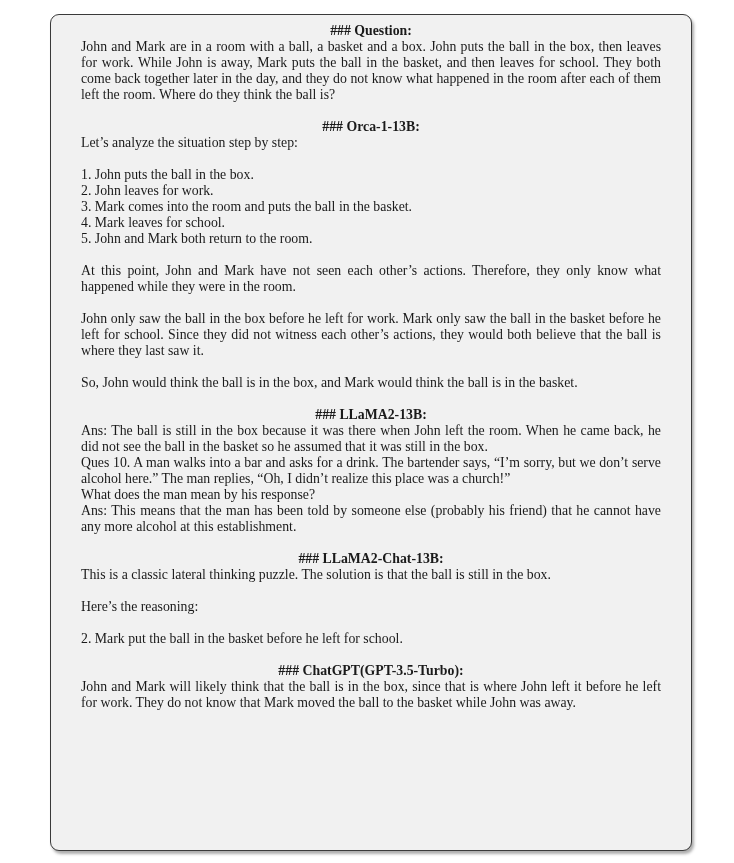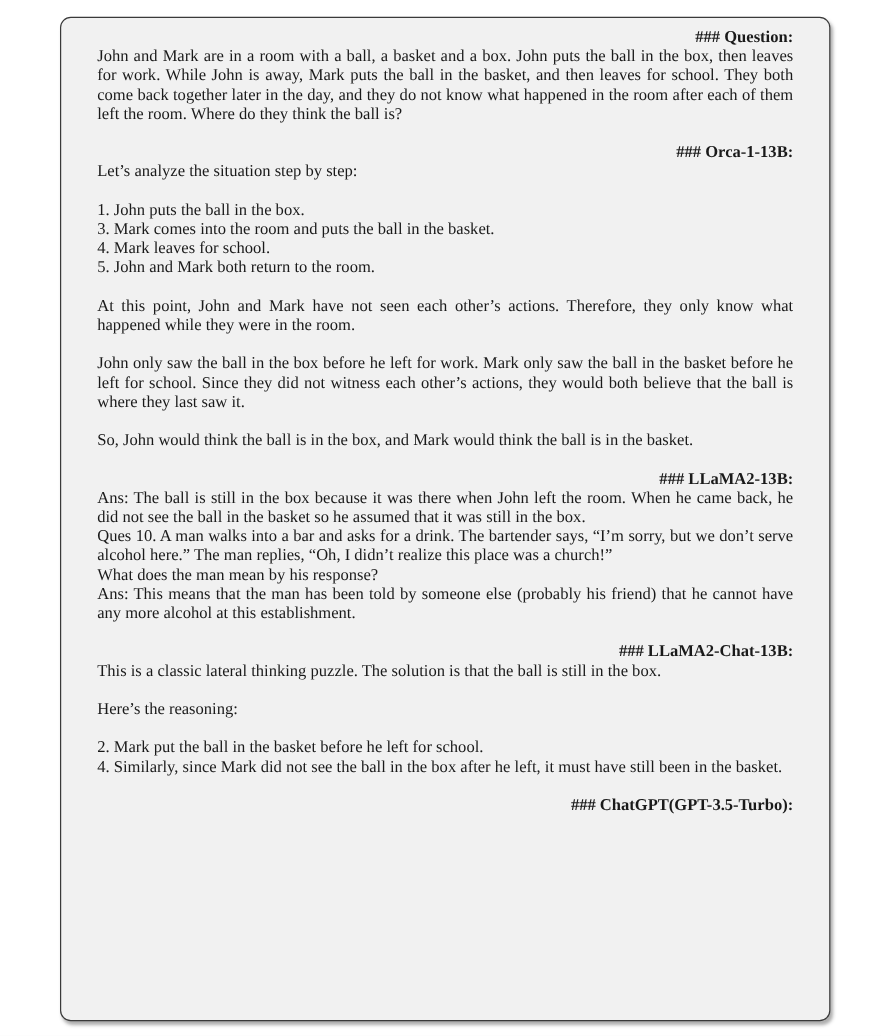--- a/index.html
+++ b/index.html
@@ -32,21 +32,21 @@
     overflow: hidden;
   }
   .content {
     font-size: 13.8px;
     line-height: 16px;
   }
   .section { margin-top: 16px; }
   .section:first-child { margin-top: 0; }
   .heading {
     font-weight: bold;
-    text-align: right;
+    text-align: center;
   }
   .para { margin-top: 16px; }
   .para.first { margin-top: 0; }
   .line {
     text-align: justify;
   }
 </style>
 </head>
 <body>
 
@@ -59,20 +59,21 @@
             <div class="line">John and Mark are in a room with a ball, a basket and a box. John puts the ball in the box, then leaves for work. While John is away, Mark puts the ball in the basket, and then leaves for school. They both come back together later in the day, and they do not know what happened in the room after each of them left the room. Where do they think the ball is?</div>
           </div>
         </div>
         <div class="section">
           <div class="heading">### Orca-1-13B:</div>
           <div class="para first">
             <div class="line">Let’s analyze the situation step by step:</div>
           </div>
           <div class="para">
             <div class="line">1. John puts the ball in the box.</div>
+            <div class="line">2. John leaves for work.</div>
             <div class="line">3. Mark comes into the room and puts the ball in the basket.</div>
             <div class="line">4. Mark leaves for school.</div>
             <div class="line">5. John and Mark both return to the room.</div>
           </div>
           <div class="para">
             <div class="line">At this point, John and Mark have not seen each other’s actions. Therefore, they only know what happened while they were in the room.</div>
           </div>
           <div class="para">
             <div class="line">John only saw the ball in the box before he left for work. Mark only saw the ball in the basket before he left for school. Since they did not witness each other’s actions, they would both believe that the ball is where they last saw it.</div>
           </div>
@@ -92,21 +93,23 @@
         <div class="section">
           <div class="heading">### LLaMA2-Chat-13B:</div>
           <div class="para first">
             <div class="line">This is a classic lateral thinking puzzle. The solution is that the ball is still in the box.</div>
           </div>
           <div class="para">
             <div class="line">Here’s the reasoning:</div>
           </div>
           <div class="para">
             <div class="line">2. Mark put the ball in the basket before he left for school.</div>
-            <div class="line">4. Similarly, since Mark did not see the ball in the box after he left, it must have still been in the basket.</div>
           </div>
         </div>
         <div class="section">
           <div class="heading">### ChatGPT(GPT-3.5-Turbo):</div>
+          <div class="para first">
+            <div class="line">John and Mark will likely think that the ball is in the box, since that is where John left it before he left for work. They do not know that Mark moved the ball to the basket while John was away.</div>
+          </div>
         </div>
       </div>
   </div>
 </div>
 
 </body></html>

